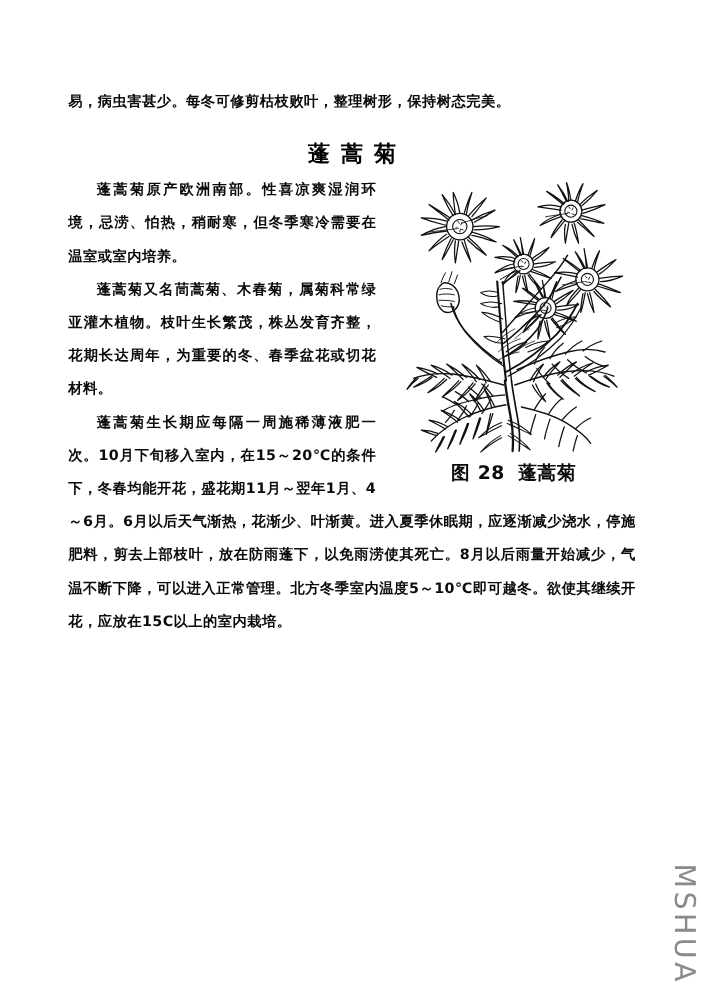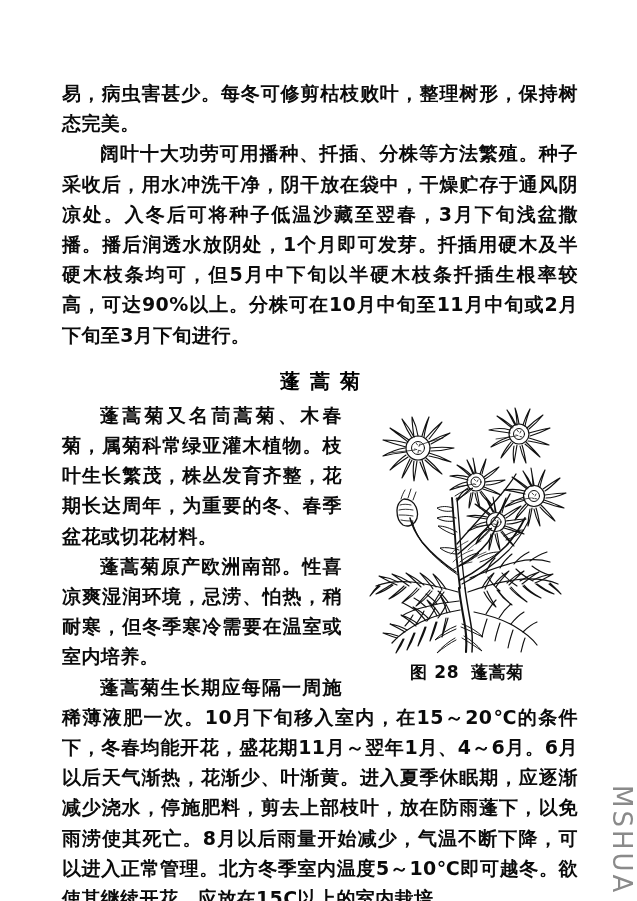--- a/index.html
+++ b/index.html
@@ -23,21 +23,21 @@
 
   
   .content {
     position: absolute;
     left: 62px;
     top: 78px;
     width: 516px;
   }
 
   .para {
-    font-size: 19px;
+    font-size: 13px;
     line-height: 30.2px;
     letter-spacing: 0.4px;
     color: #0b0b0b;
     text-align: justify;
     text-justify: inter-character;
     font-weight: 600;
     margin: 0;
     word-break: break-all;
   }
   .para.indent {
@@ -105,21 +105,20 @@
 </style>
 </head>
 <body>
 
 <div class="page">
 
   <div class="content">
 
     <p class="para noindent">易，病虫害甚少。每冬可修剪枯枝败叶，整理树形，保持树态完美。</p>
 
-    <p class="para indent">阔叶十大功劳可用播种、扦插、分株等方法繁殖。种子采收后，用水冲洗干净，阴干放在袋中，干燥贮存于通风阴凉处。入冬后可将种子低温沙藏至翌春，3月下旬浅盆撒播。播后润透水放阴处，1个月即可发芽。扦插用硬木及半硬木枝条均可，但5月中下旬以半硬木枝条扦插生根率较高，可达90%以上。分株可在10月中旬至11月中旬或2月下旬至3月下旬进行。</p>
 
     <h2 class="section-heading">蓬蒿菊</h2>
 
     <div class="figure">
 
       <svg class="figure-art" viewBox="0 0 222 252" xmlns="http://www.w3.org/2000/svg">
         <g fill="none" stroke="#111111" stroke-width="1.15" stroke-linecap="round" stroke-linejoin="round">
 
           <path d="M110 248 C111 236 110 226 108 216 C106 205 104 194 103 184" stroke-width="2.1"></path>
           <path d="M116 248 C117 236 116 225 114 215 C112 204 110 193 109 184" stroke-width="1.5"></path>
@@ -329,24 +328,24 @@
           <path d="M108 232 C115 236 121 241 126 247 C120 243 113 238 106 234" stroke-width="0.95"></path>
           <path d="M99 234 C92 238 86 243 81 249 C87 244 94 239 100 236" stroke-width="0.95"></path>
         </g>
       </svg>
 
       <div class="figure-caption">
         <span>图 28</span><span class="gap"></span><span>蓬蒿菊</span>
       </div>
     </div>
 
+    <p class="para indent">蓬蒿菊原产欧洲南部。性喜凉爽湿润环境，忌涝、怕热，稍耐寒，但冬季寒冷需要在温室或室内培养。</p>
+
     <p class="para indent">蓬蒿菊又名茼蒿菊、木春菊，属菊科常绿亚灌木植物。枝叶生长繁茂，株丛发育齐整，花期长达周年，为重要的冬、春季盆花或切花材料。</p>
 
-    <p class="para indent">蓬蒿菊原产欧洲南部。性喜凉爽湿润环境，忌涝、怕热，稍耐寒，但冬季寒冷需要在温室或室内培养。</p>
-
     <p class="para indent">蓬蒿菊生长期应每隔一周施稀薄液肥一次。10月下旬移入室内，在15～20℃的条件下，冬春均能开花，盛花期11月～翌年1月、4～6月。6月以后天气渐热，花渐少、叶渐黄。进入夏季休眠期，应逐渐减少浇水，停施肥料，剪去上部枝叶，放在防雨蓬下，以免雨涝使其死亡。8月以后雨量开始减少，气温不断下降，可以进入正常管理。北方冬季室内温度5～10℃即可越冬。欲使其继续开花，应放在15C以上的室内栽培。</p>
 
     <div class="clear"></div>
 
   </div>
 
   <div class="watermark">MSHUA</div>
 
 </div>
 

